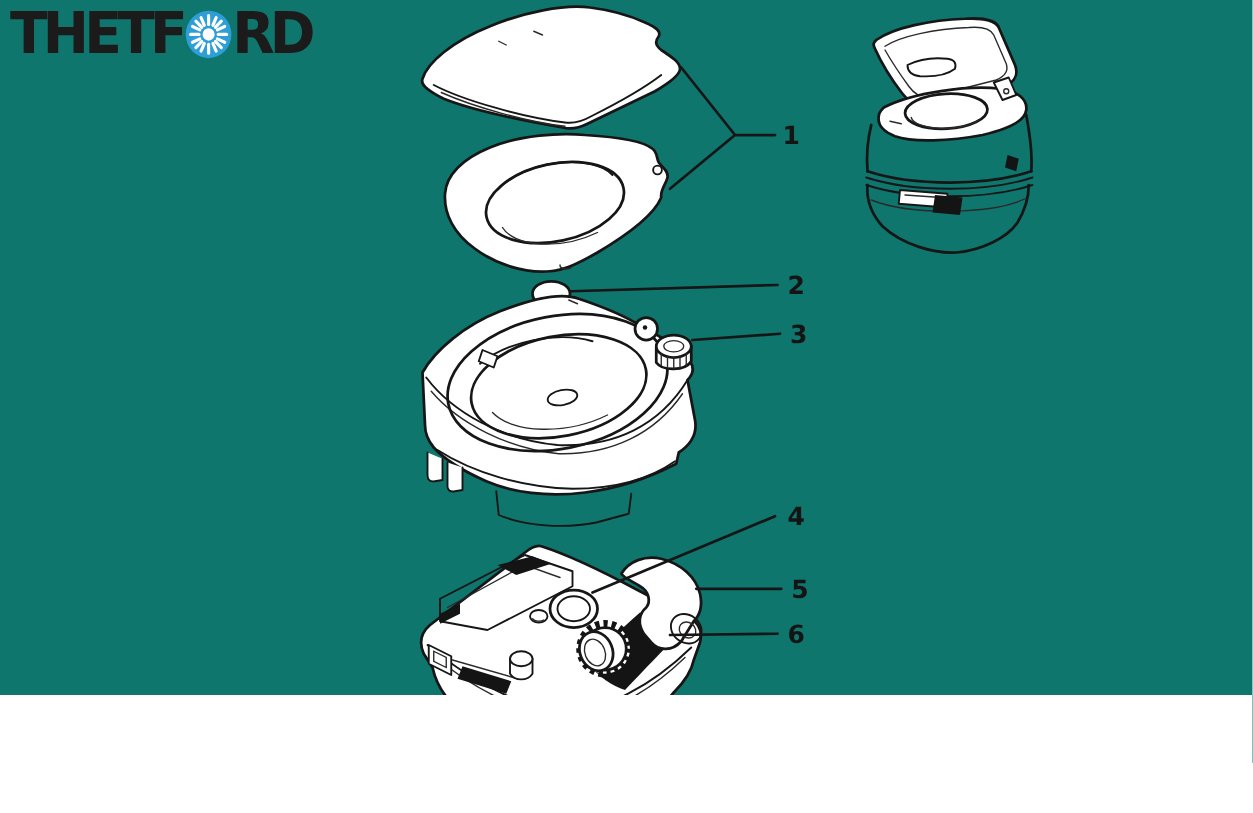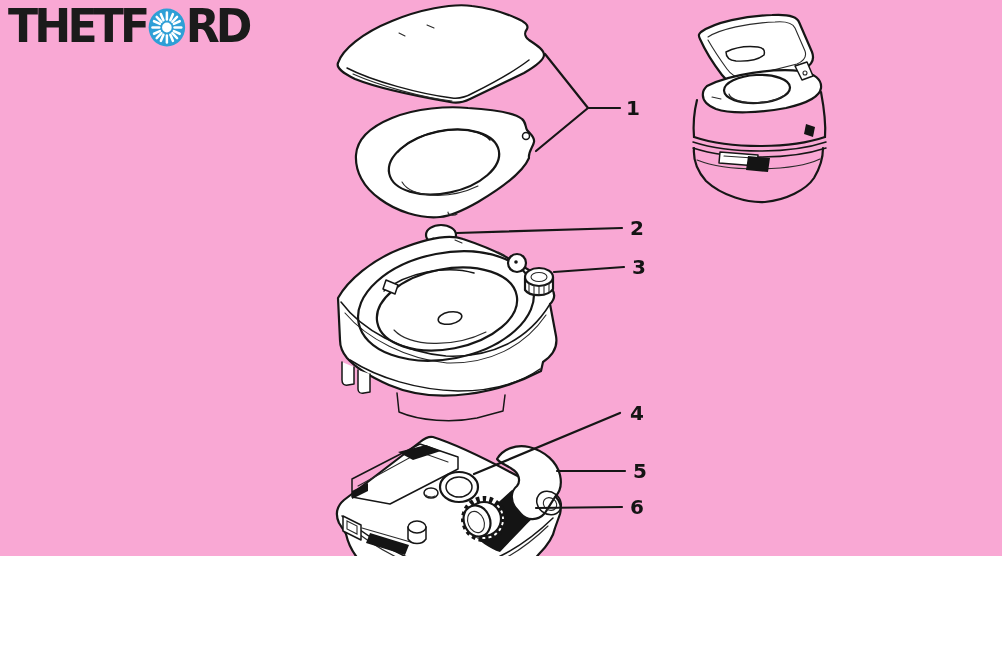--- a/index.html
+++ b/index.html
@@ -1,16 +1,16 @@
 <!DOCTYPE html>
 <html><head>
 <meta charset="utf-8">
 <style>
   html,body{margin:0;padding:0;background:#ffffff;}
-  .stage{position:relative;width:1002px;height:556px;background:#f9a8d4;overflow:hidden;
+  .stage{position:relative;width:1002px;height:556px;background:#0f766e;overflow:hidden;
          font-family:"DejaVu Sans","Liberation Sans",sans-serif;}
   .logo{position:absolute;top:4px;left:8px;display:flex;align-items:center;
         transform:scaleX(.96);transform-origin:left top;}
   .logo .word{font-weight:bold;font-size:46px;letter-spacing:-4px;color:#1b1b1b;line-height:44px;}
   .logo .disc{margin:2px -1px 0 1px;display:block;}
   svg text.callout{font-family:"DejaVu Sans","Liberation Sans",sans-serif;
                    font-weight:bold;font-size:20px;fill:#141414;}
   .ln{stroke:#161616;stroke-width:2.2;fill:none;stroke-linejoin:round;stroke-linecap:round;}
   .ln2{stroke:#161616;stroke-width:1.5;fill:none;stroke-linejoin:round;stroke-linecap:round;}
   .ln3{stroke:#2a2a2a;stroke-width:1.1;fill:none;stroke-linecap:round;}

